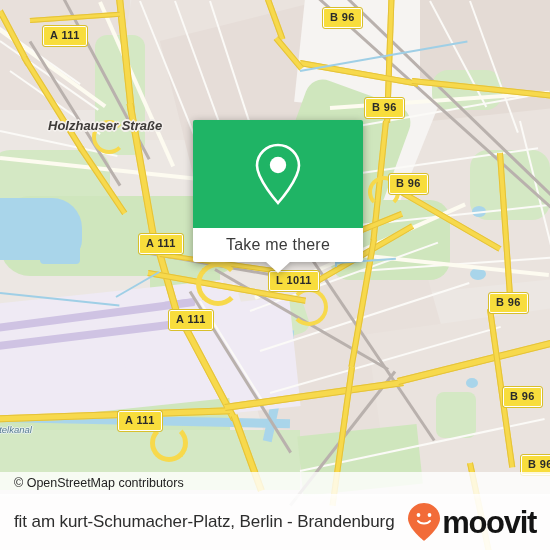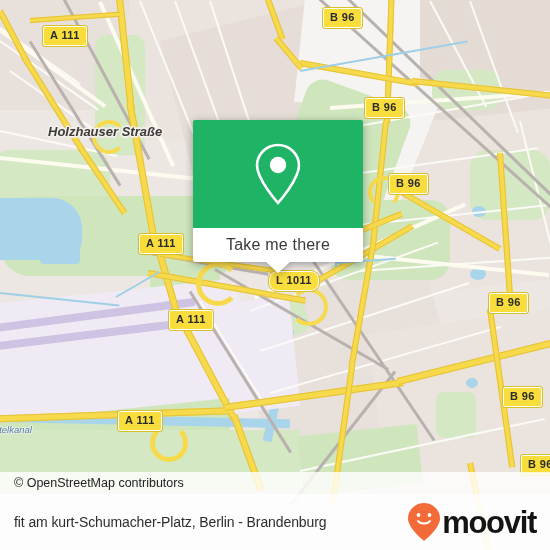--- a/index.html
+++ b/index.html
@@ -83,21 +83,21 @@
     border-top:12px solid #ffffff;
   }
 
   
   #footer{
     position:absolute;left:0;bottom:0;width:100%;height:56px;
     background:rgba(255,255,255,0.92);
     display:flex;align-items:center;justify-content:space-between;
     padding:0 14px 0 14px;box-sizing:border-box;z-index:50;
   }
-  #footer-title{font-size:14px;color:#2d2d2d;white-space:nowrap;letter-spacing:-0.1px;}
+  #footer-title{font-size:17px;color:#2d2d2d;white-space:nowrap;letter-spacing:-0.1px;}
   #brand{display:flex;align-items:center;gap:1px;}
   #brand-word{font-size:31px;font-weight:bold;color:#141414;letter-spacing:-1.3px;line-height:1;}
   .fade-top{position:absolute;left:0;top:0;width:100%;height:6px;
             background:linear-gradient(rgba(255,255,255,.55),rgba(255,255,255,0));}
 </style>
 </head>
 <body>
 
 <div id="app">
 
@@ -238,29 +238,29 @@
 
     <div class="layer">
       <div class="road stream" style="left:300px;top:70px;width:170px;height:2px;transform:rotate(-10deg);"></div>
       <div class="road stream" style="left:336px;top:196px;width:70px;height:2px;transform:rotate(90deg);"></div>
       <div class="road stream" style="left:336px;top:262px;width:60px;height:2px;transform:rotate(-4deg);"></div>
       <div class="road stream" style="left:0px;top:292px;width:120px;height:2px;transform:rotate(6deg);"></div>
       <div class="road stream" style="left:116px;top:296px;width:50px;height:2px;transform:rotate(-30deg);"></div>
     </div>
 
     <div class="layer">
-      <div class="streetlabel" style="left:48px;top:124px;">Holzhauser Straße</div>
+      <div class="streetlabel" style="left:48px;top:118px;">Holzhauser Straße</div>
       <div class="canallabel" style="left:-4px;top:424px;">rtelkanal</div>
 
       <div class="shield" style="left:43px;top:26px;">A 111</div>
       <div class="shield" style="left:323px;top:8px;">B 96</div>
       <div class="shield" style="left:365px;top:98px;">B 96</div>
       <div class="shield" style="left:389px;top:174px;">B 96</div>
       <div class="shield" style="left:139px;top:234px;">A 111</div>
-      <div class="shield" style="left:269px;top:271px;border-radius:8px;">L 1011</div>
+      <div class="shield" style="left:269px;top:271px;">L 1011</div>
       <div class="shield" style="left:169px;top:310px;">A 111</div>
       <div class="shield" style="left:489px;top:293px;">B 96</div>
       <div class="shield" style="left:503px;top:387px;">B 96</div>
       <div class="shield" style="left:118px;top:411px;">A 111</div>
       <div class="shield" style="left:521px;top:455px;">B 96</div>
     </div>
   </div>
 
   <div id="attrib">
     <span>© OpenStreetMap contributors</span>

